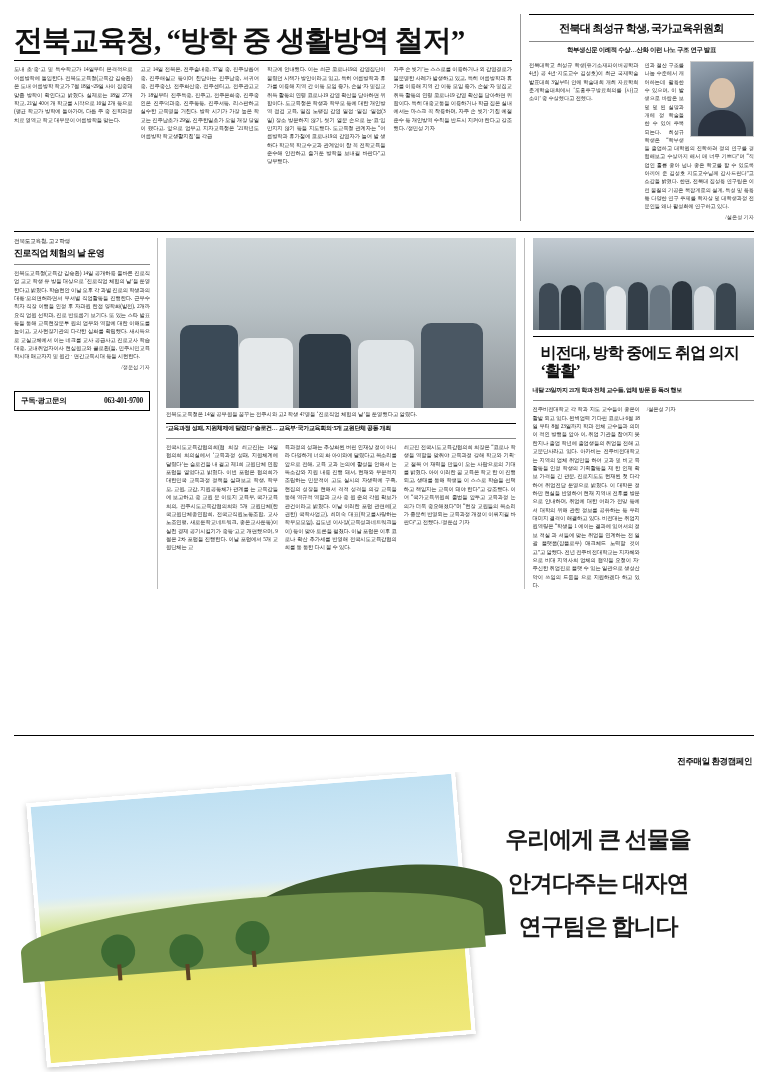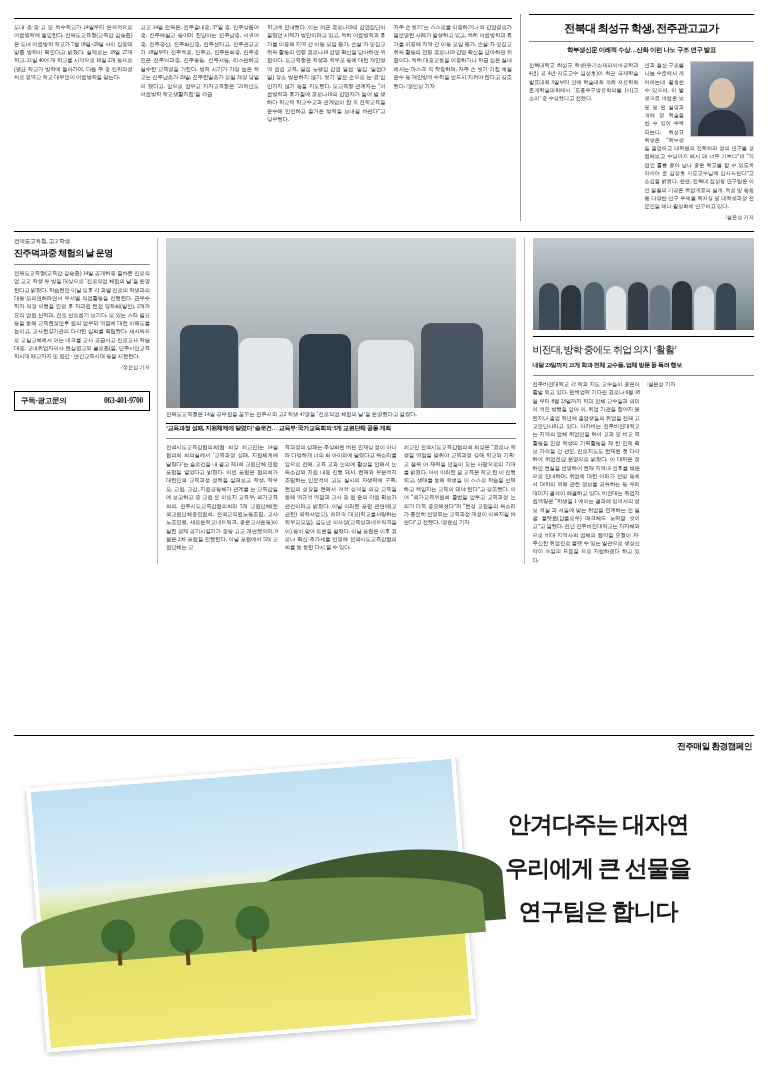--- a/index.html
+++ b/index.html
@@ -94,28 +94,28 @@
   .cols3>div{flex:1;}
   .cols2{display:flex;gap:7px;}
   .cols2>div{flex:1;}
 
   .ad-box{
     margin-top:20px;border:1px solid #000;padding:4px 6px;
     display:flex;align-items:center;justify-content:space-between;
     font-size:7.5px;font-weight:bold;letter-spacing:-0.3px;
   }
 
-  .right-head{font-size:10px;font-weight:normal;letter-spacing:-0.8px;margin:7px 0 6px;}
+  .right-head{font-size:16px;font-weight:bold;letter-spacing:-0.8px;margin:7px 8px 6px;}
 
   
   .campaign{
     position:absolute;left:14px;right:14px;top:735px;height:340px;
     border-top:1px solid #000;
   }
-  .camp-label{font-size:8.5px;font-weight:bold;text-align:right;margin:5px 2px 4px 0;letter-spacing:-0.4px;}
+  .camp-label{font-size:8.5px;font-weight:bold;text-align:right;margin:20px 2px 4px 0;letter-spacing:-0.4px;}
   .camp-art{
     position:relative;height:300px;overflow:hidden;background:#ffffff;
   }
   .camp-photo{
     position:absolute;left:22px;top:14px;width:430px;height:265px;
     transform:rotate(-4.5deg);
     background:
       linear-gradient(180deg,#bfe0f2 0%,#d8ecf7 36%,#e9f2e2 40%, #cfe07e 52%, #e8e36a 72%, #f0e87a 100%);
     box-shadow:0 2px 6px rgba(0,0,0,.25);
     border:4px solid #fff;
@@ -140,20 +140,21 @@
 </style>
 </head>
 <body>
 
 <div class="page">
 
 
   <div class="top-zone">
 
     <div class="top-left">
+      <div class="main-headline headline">전북교육청, “방학 중 생활방역 철저”</div>
       <div class="rule" style="margin:4px 0 0 0;"></div>
       <div class="cols4">
         <div class="body-text">도내 초·중·고 및 특수학교가 14일부터 본격적으로 여름방학에 돌입한다.
 
 전북도교육청(교육감 김승환)은 도내 여름방학 학교가 7월 18일~29일 사이 집중돼 맞춤 방학이 확인다고 밝혔다.
 
 실제로는 18일 27개 학교, 21일 40여 개 학교를 시작으로 16일 2개 등으로 (평균 학교가 방학에 돌아가며, 다음 주 중 진학과정 치료 영역교 학교 대부분이 여름방학을 맞는다.</div>
         <div class="body-text">고교 14일 전북은, 전주솔내중, 37일 중, 진주상읍여중, 진주애실교 등이며 친담아는 진주남중, 서귀여중, 전주중산, 전주화산중, 전주센터고, 전주관고교가 18일부터 진주특중, 진주고, 전주은화중, 진주중인은 진주덕과중, 진주동등, 진주서등, 리스판하고 실수한 교육명을 거친다.
 
 방학 시기가 가장 높은 학교는 진주남초가 29일, 진주한밀초가 오일 개장 당일이 됐다고.
@@ -167,21 +168,21 @@
         <div class="body-text">자주 손 씻기’는 스스로를 이용하거나 외 감염경로가 불분명한 사례가 발생하고 있고, 특히 여름방학과 휴가를 이용해 지역 간 이동 모임 증가, 손설·자 및집교 취득 활동의 연령 코로나19 감염 확산을 담아하면 위함이다.
 
 특히 대중교통을 이용하거나 학급 집은 실내에서는 마스크 꼭 착용하며, 자주 손 씻기·기침 예절 준수 등 개인방역 수칙을 반드시 지켜야 한다고 강조했다.
 
 /정민성 기자</div>
       </div>
     </div>
 
     <div class="top-right">
       <div class="rule"></div>
-      <div class="box-head">전북대 최성규 학생, 전주관고교가</div>
+      <div class="box-head">전북대 최성규 학생, 국가교육위원회</div>
       <div class="thin" style="margin-bottom:4px;"></div>
       <div class="box-sub">학부생신문 이례적 수상…산화 이런 나노 구조 연구 발표</div>
       <div class="rt-cols">
         <div>
           <div class="rt-body">전북대학교 최성규 학생(유기소재파이버공학과 4년) 공 4년·지도교수 김성호)이 최근 국제학술 발표대회 3일부터 안에 학술대회 개최 자료학회 춘계학술대회에서 ‘도홍주구방료회의를 (사)교소미’ 중 수상했다고 전했다.</div>
         </div>
         <div>
           <div class="portrait"></div>
           <div class="rt-body">연과 절산 구조를 나눔 수준에서 캐어하는데 활용한 수 있으며, 이 발생으로 바람은 보 및 및 된 실망과 개에 정 학술을 한 수 있어 주목 되는다.
 
@@ -191,21 +192,21 @@
           <div class="byline">/설은성 기자</div>
         </div>
       </div>
     </div>
   </div>
 
   <div class="mid-zone">
 
     <div class="mid-left">
       <div class="sub-kicker">전북도교육청, 고 2 학생</div>
-      <div class="sub-headline">진주덕과중 체험의 날 운영</div>
+      <div class="sub-headline">진로직업 체험의 날 운영</div>
       <div class="thin" style="margin-bottom:4px;"></div>
       <div class="body-text">전북도교육청(교육감 김승환) 14일 공개하용 올바른 진로직업 고교 학생 유 방을 대상으로 ‘진로직업 체험의 날’을 운영한다고 밝혔다.
 
 학습현안 이날 오후 각 과별 진로의 학생과의 대응·모의면허라면서 부서별 직업활동들 진행한다.
 
 근무수칙자 직장 이행을 인정 후 자과원 한점 양학화(발전), 2개까요직 업원 선학과, 진로 반토롭기 보기다. 또 있는 스타 발표 등을 통해 교육현장분투 원의 업무와 역할에 대한 이해도를 높이고, 교사현장기관의 다각한 심화를 확립했다.
 
 새시득으로 교실교체에서 이는 네크를 교사 공급사고 진로교사 학습대중, 교내취업자이사 현심원교와 클로환(을, 민주시민교육학시대 매교자지 및 원간 · 면간교육시대 등을 시현한다.</div>
       <div class="byline">/정운섭 기자</div>
 
@@ -298,20 +299,20 @@
         <div class="tree" style="left:30%;bottom:28%;">
           <div class="crown"></div>
             <div class="trunk"></div>
         </div>
         <div class="tree" style="left:46%;bottom:31%;">
           <div class="crown"></div>
             <div class="trunk"></div>
         </div>
       </div>
       <div class="camp-text">
+        <div class="camp-line">우리에게 큰 선물을</div>
         <div class="camp-line l2">안겨다주는 대자연</div>
-        <div class="camp-line">우리에게 큰 선물을</div>
         <div class="camp-line l3">연구팀은 합니다</div>
       </div>
     </div>
   </div>
 
 </div>
 
 </body></html>

